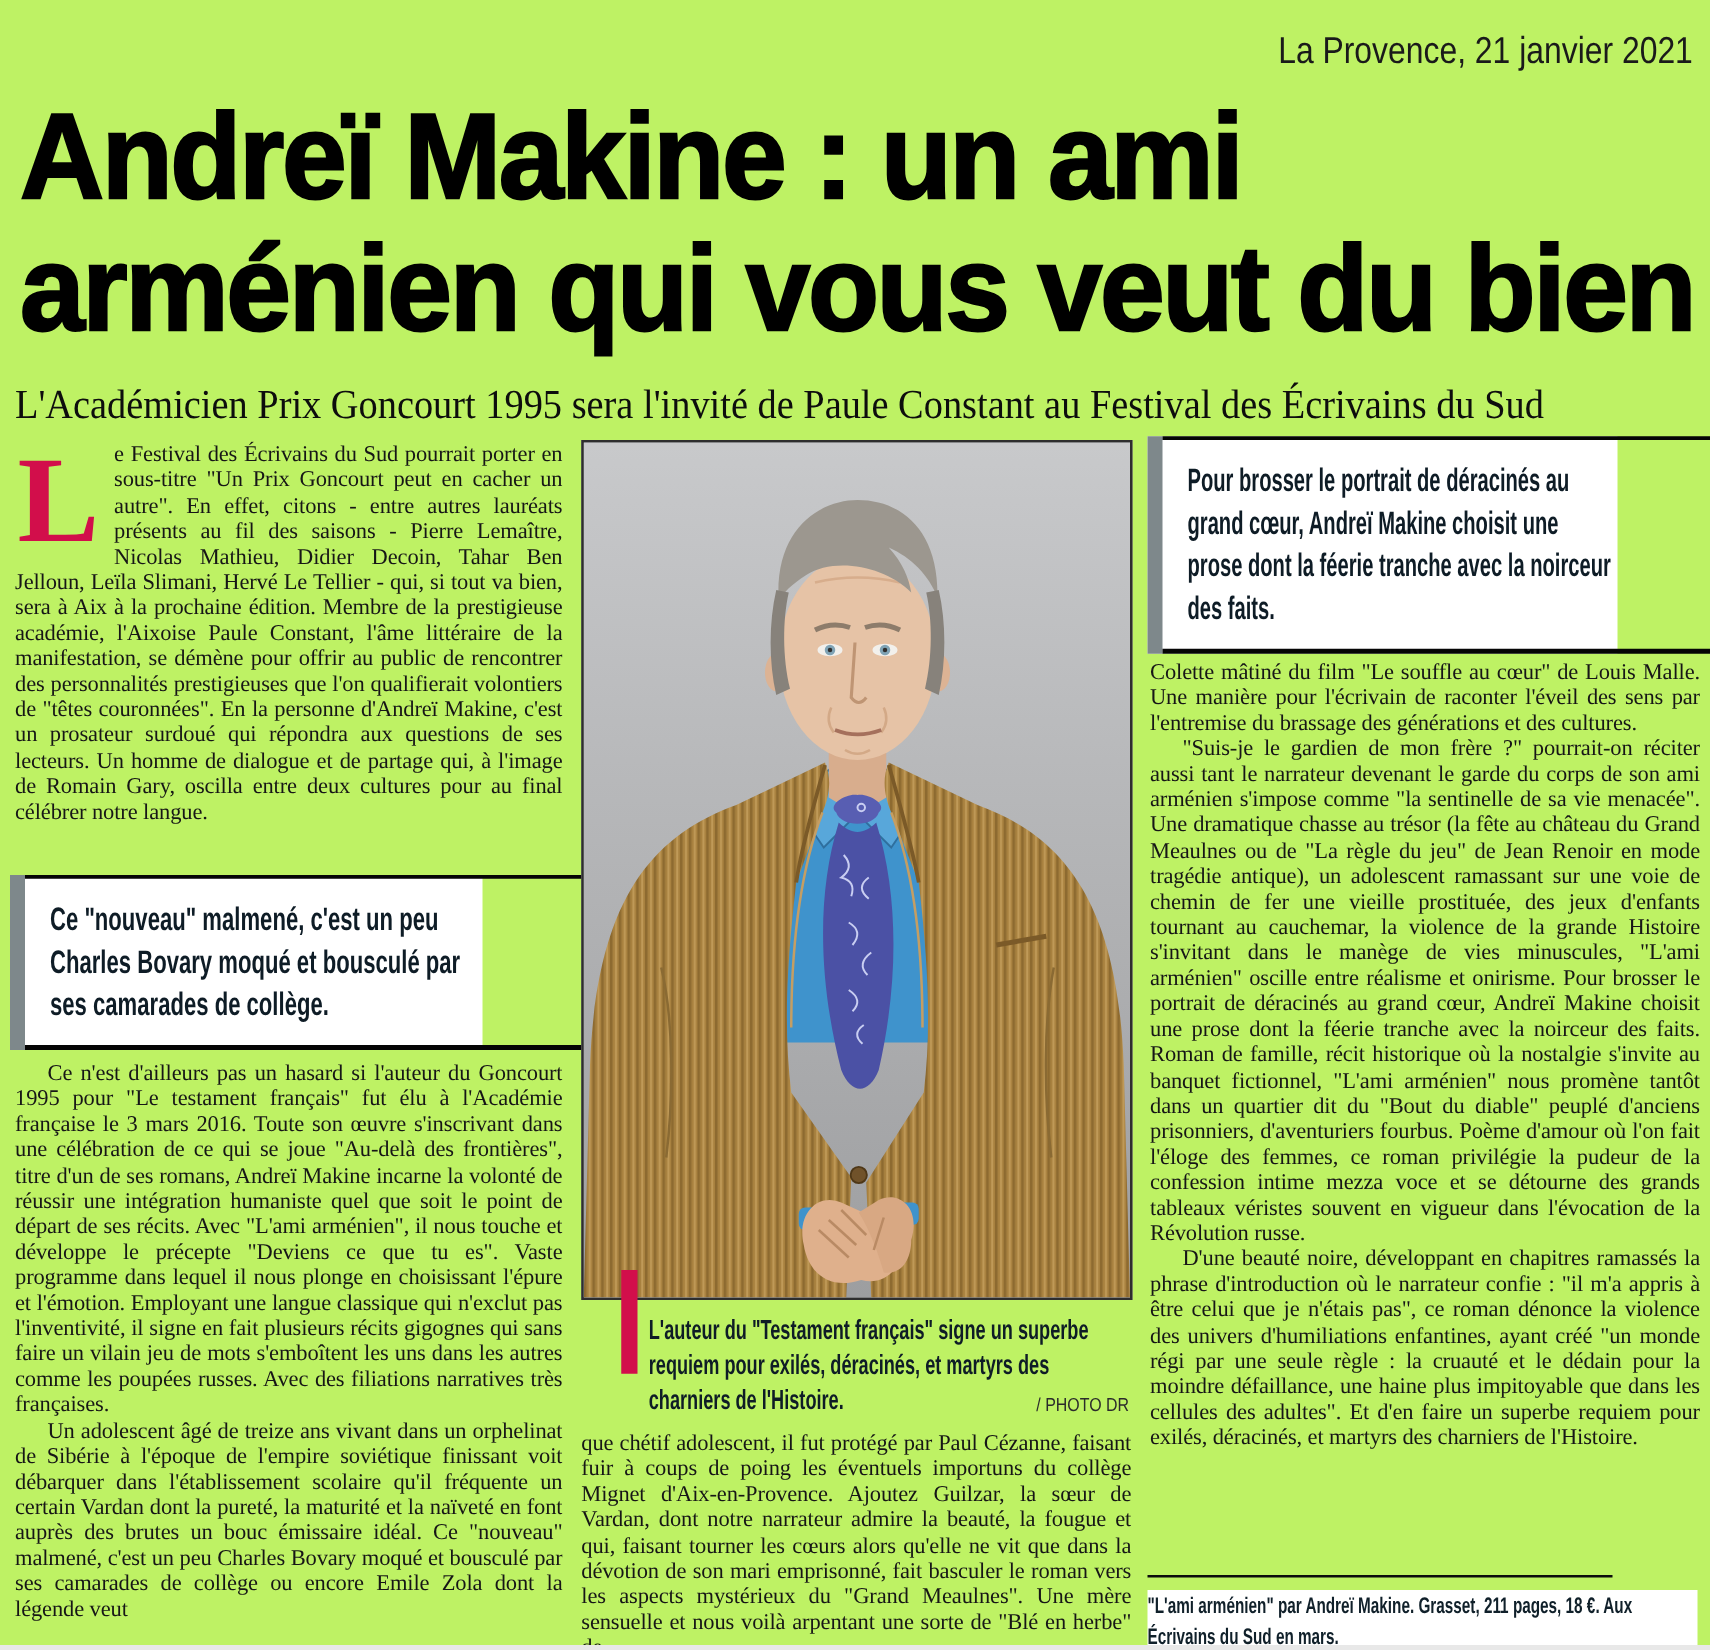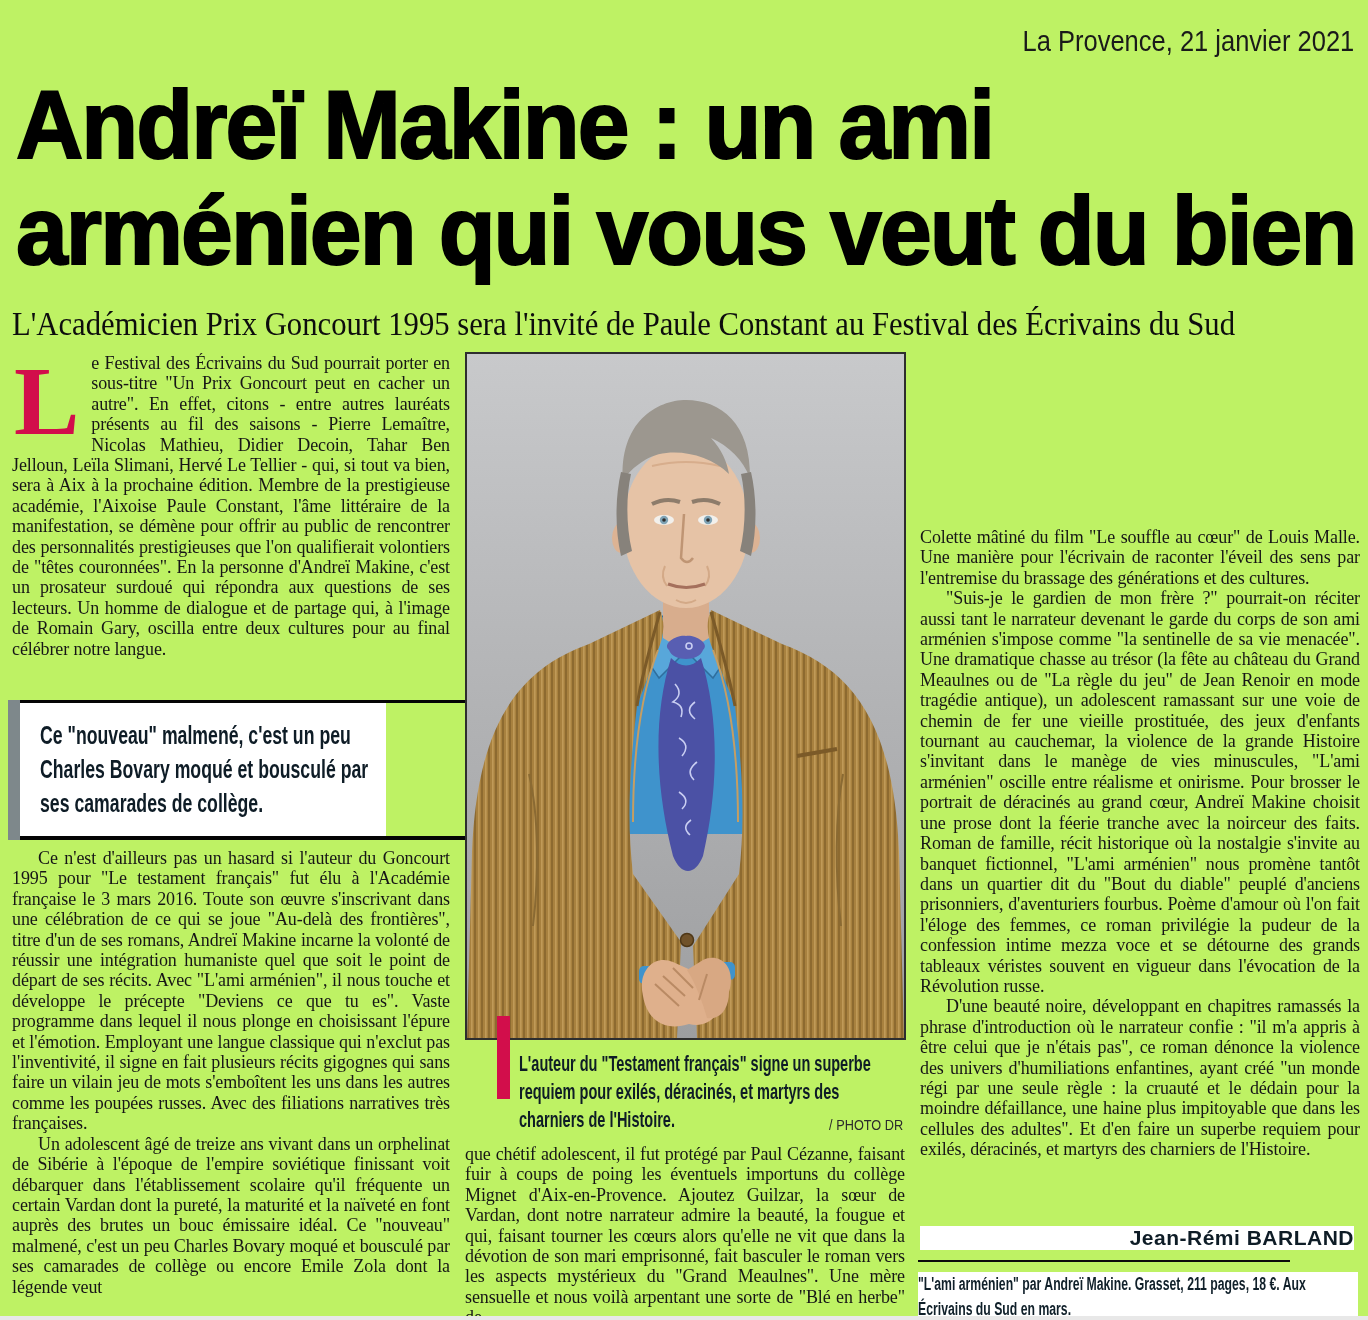--- a/index.html
+++ b/index.html
@@ -197,28 +197,35 @@
     <div class="squeeze">
       <p class="caption-text">L'auteur du "Testament français" signe un superbe requiem pour exilés, déracinés, et martyrs des charniers de l'Histoire.</p>
     </div>
     <span class="credit">/ PHOTO DR</span>
   </div>
 
   <div id="midtext" class="body-text">
     <p>que chétif adolescent, il fut protégé par Paul Cézanne, faisant fuir à coups de poing les éventuels importuns du collège Mignet d'Aix-en-Provence. Ajoutez Guilzar, la sœur de Vardan, dont notre narrateur admire la beauté, la fougue et qui, faisant tourner les cœurs alors qu'elle ne vit que dans la dévotion de son mari emprisonné, fait basculer le roman vers les aspects mystérieux du "Grand Meaulnes". Une mère sensuelle et nous voilà arpentant une sorte de "Blé en herbe" de</p>
   </div>
 
+  <div id="introbox" class="quotebox">
+    <div class="qbar"></div>
+    <div class="qinner">
+      <div class="squeeze">
+        <p class="qtext">Pour brosser le portrait de déracinés au grand cœur, Andreï Makine choisit une prose dont la féerie tranche avec la noirceur des faits.</p>
+      </div>
+    </div>
+  </div>
 
   <div id="rightbody" class="body-text">
     <p>Colette mâtiné du film "Le souffle au cœur" de Louis Malle. Une manière pour l'écrivain de raconter l'éveil des sens par l'entremise du brassage des générations et des cultures.</p>
     <p class="indent">"Suis-je le gardien de mon frère ?" pourrait-on réciter aussi tant le narrateur devenant le garde du corps de son ami arménien s'impose comme "la sentinelle de sa vie menacée". Une dramatique chasse au trésor (la fête au château du Grand Meaulnes ou de "La règle du jeu" de Jean Renoir en mode tragédie antique), un adolescent ramassant sur une voie de chemin de fer une vieille prostituée, des jeux d'enfants tournant au cauchemar, la violence de la grande Histoire s'invitant dans le manège de vies minuscules, "L'ami arménien" oscille entre réalisme et onirisme. Pour brosser le portrait de déracinés au grand cœur, Andreï Makine choisit une prose dont la féerie tranche avec la noirceur des faits. Roman de famille, récit historique où la nostalgie s'invite au banquet fictionnel, "L'ami arménien" nous promène tantôt dans un quartier dit du "Bout du diable" peuplé d'anciens prisonniers, d'aventuriers fourbus. Poème d'amour où l'on fait l'éloge des femmes, ce roman privilégie la pudeur de la confession intime mezza voce et se détourne des grands tableaux véristes souvent en vigueur dans l'évocation de la Révolution russe.</p>
     <p class="indent">D'une beauté noire, développant en chapitres ramassés la phrase d'introduction où le narrateur confie : "il m'a appris à être celui que je n'étais pas", ce roman dénonce la violence des univers d'humiliations enfantines, ayant créé "un monde régi par une seule règle : la cruauté et le dédain pour la moindre défaillance, une haine plus impitoyable que dans les cellules des adultes". Et d'en faire un superbe requiem pour exilés, déracinés, et martyrs des charniers de l'Histoire.</p>
   </div>
 
-  <div class="byline">Jean-Rémi BARLAND</div>
   <div class="book-rule"></div>
   <div class="book-note">
     <div class="squeeze">
       <p>"L'ami arménien" par Andreï Makine. Grasset, 211 pages, 18 €. Aux Écrivains du Sud en mars.</p>
     </div>
   </div>
 
 </div>
 
 </body></html>

